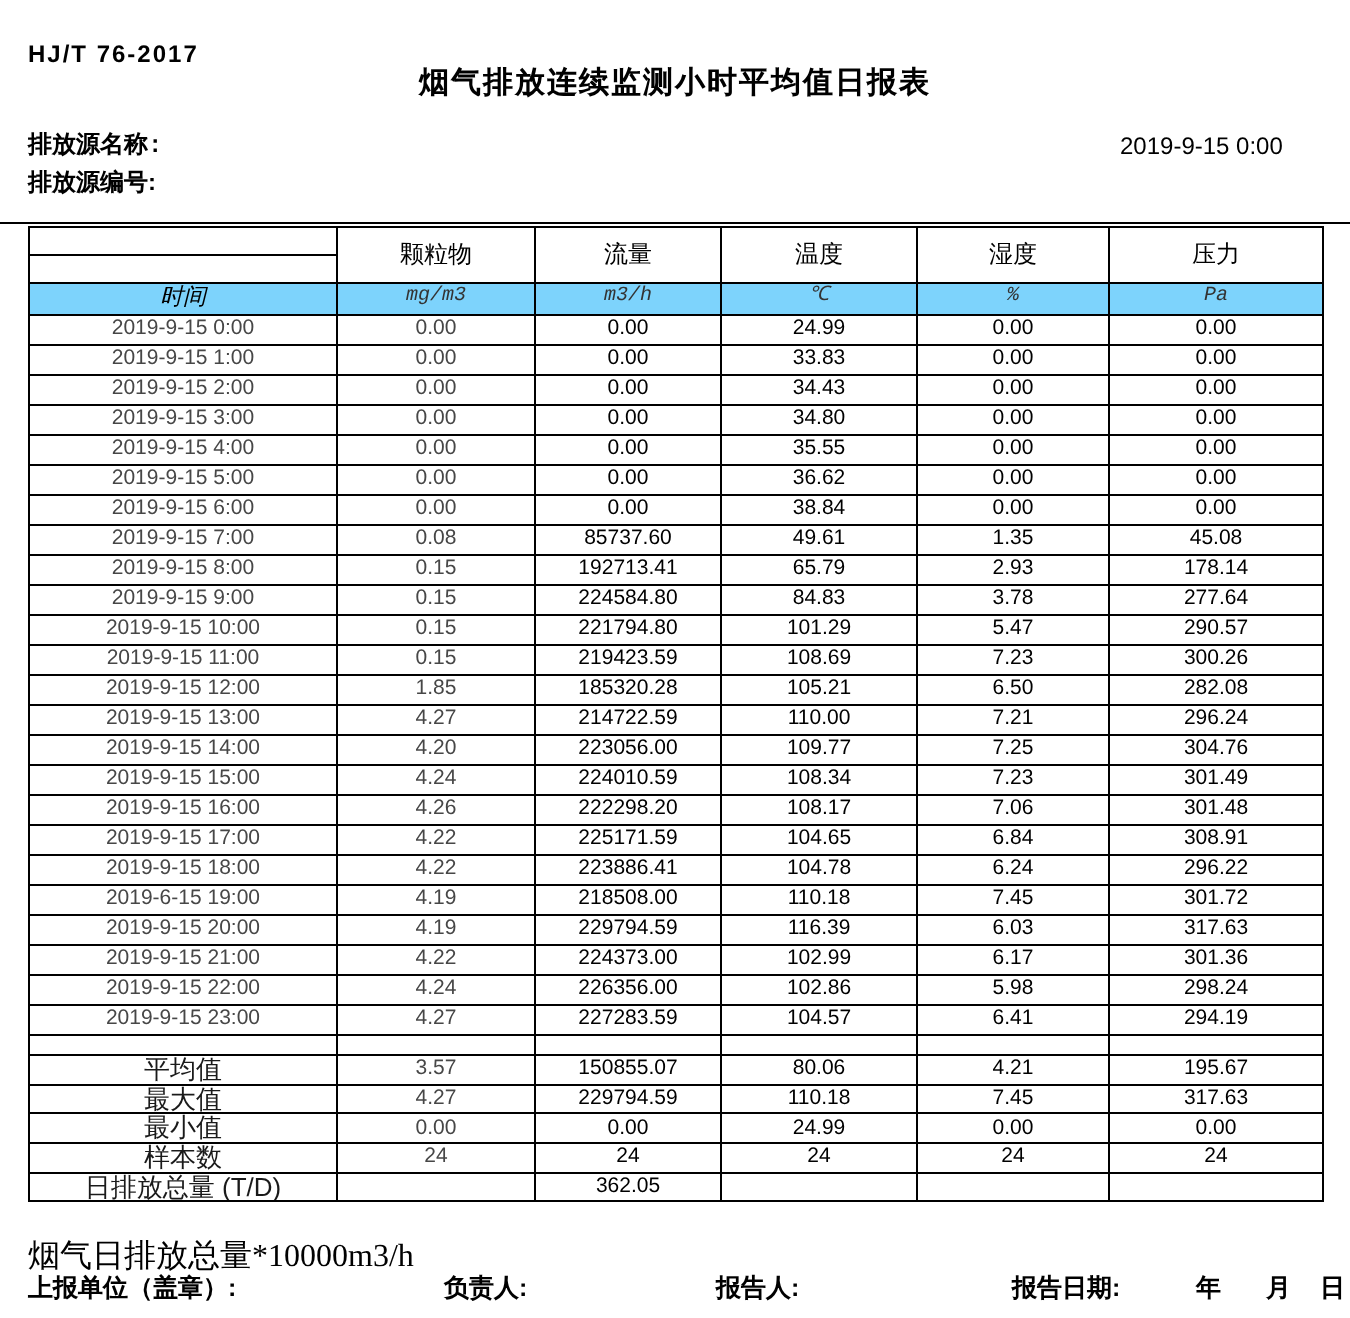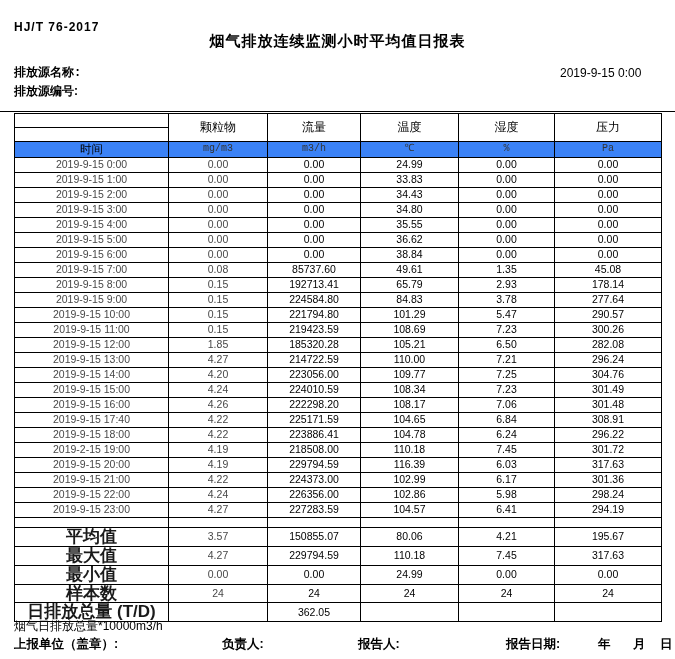--- a/index.html
+++ b/index.html
@@ -18,32 +18,32 @@
   table.report{
     position:absolute;left:14px;top:113px;width:647px;
     border-collapse:collapse;table-layout:fixed;font-size:10.5px;
   }
   table.report td{
     border:1px solid #000;text-align:center;vertical-align:middle;
     padding:0;line-height:1.05;white-space:nowrap;overflow:hidden;
   }
   tr.h-sub td{height:13px;}
   td.pol-cell{font-size:12px;}
-  tr.units td{height:15px;background:#3b82f6;}
+  tr.units td{height:15px;background:#7dd3fc;font-style:italic;}
   td.time-head{font-size:11.5px;}
   td.unit{font-family:"Liberation Mono", monospace;font-size:10px;color:#333;}
   tr.data-row td{height:14px;}
   td.time-cell{color:#474747;}
   td.pm-cell{color:#474747;}
   td.num-cell{color:#000;}
   tr.spacer td{height:9px;}
   tr.sum-row td{height:13px;}
-  td.label-cell{font-size:17px;color:#1a1a1a;font-weight:bold;}
-
-  .note{position:absolute;left:14px;top:618px;font-size:12px;}
+  td.label-cell{font-size:13px;color:#1a1a1a;}
+
+  .note{position:absolute;left:14px;top:618px;font-size:16px;font-family:Liberation Serif, serif;}
   .sign{position:absolute;left:0;top:636px;width:675px;height:20px;font-size:12.5px;font-weight:bold;text-align:center;}
   .sign span{position:absolute;top:0;}
   .s-unit{left:14px;}
   .s-resp{left:222px;}
   .s-reporter{left:358px;}
   .s-date{left:506px;}
   .s-year{left:598px;}
   .s-month{left:633px;}
   .s-day{left:660px;}
 </style>
@@ -218,37 +218,37 @@
       </tr>
       <tr class="data-row">
         <td class="time-cell">2019-9-15 16:00</td>
         <td class="pm-cell">4.26</td>
         <td class="num-cell">222298.20</td>
         <td class="num-cell">108.17</td>
         <td class="num-cell">7.06</td>
         <td class="num-cell">301.48</td>
       </tr>
       <tr class="data-row">
-        <td class="time-cell">2019-9-15 17:40</td>
+        <td class="time-cell">2019-9-15 17:00</td>
         <td class="pm-cell">4.22</td>
         <td class="num-cell">225171.59</td>
         <td class="num-cell">104.65</td>
         <td class="num-cell">6.84</td>
         <td class="num-cell">308.91</td>
       </tr>
       <tr class="data-row">
         <td class="time-cell">2019-9-15 18:00</td>
         <td class="pm-cell">4.22</td>
         <td class="num-cell">223886.41</td>
         <td class="num-cell">104.78</td>
         <td class="num-cell">6.24</td>
         <td class="num-cell">296.22</td>
       </tr>
       <tr class="data-row">
-        <td class="time-cell">2019-2-15 19:00</td>
+        <td class="time-cell">2019-6-15 19:00</td>
         <td class="pm-cell">4.19</td>
         <td class="num-cell">218508.00</td>
         <td class="num-cell">110.18</td>
         <td class="num-cell">7.45</td>
         <td class="num-cell">301.72</td>
       </tr>
       <tr class="data-row">
         <td class="time-cell">2019-9-15 20:00</td>
         <td class="pm-cell">4.19</td>
         <td class="num-cell">229794.59</td>

